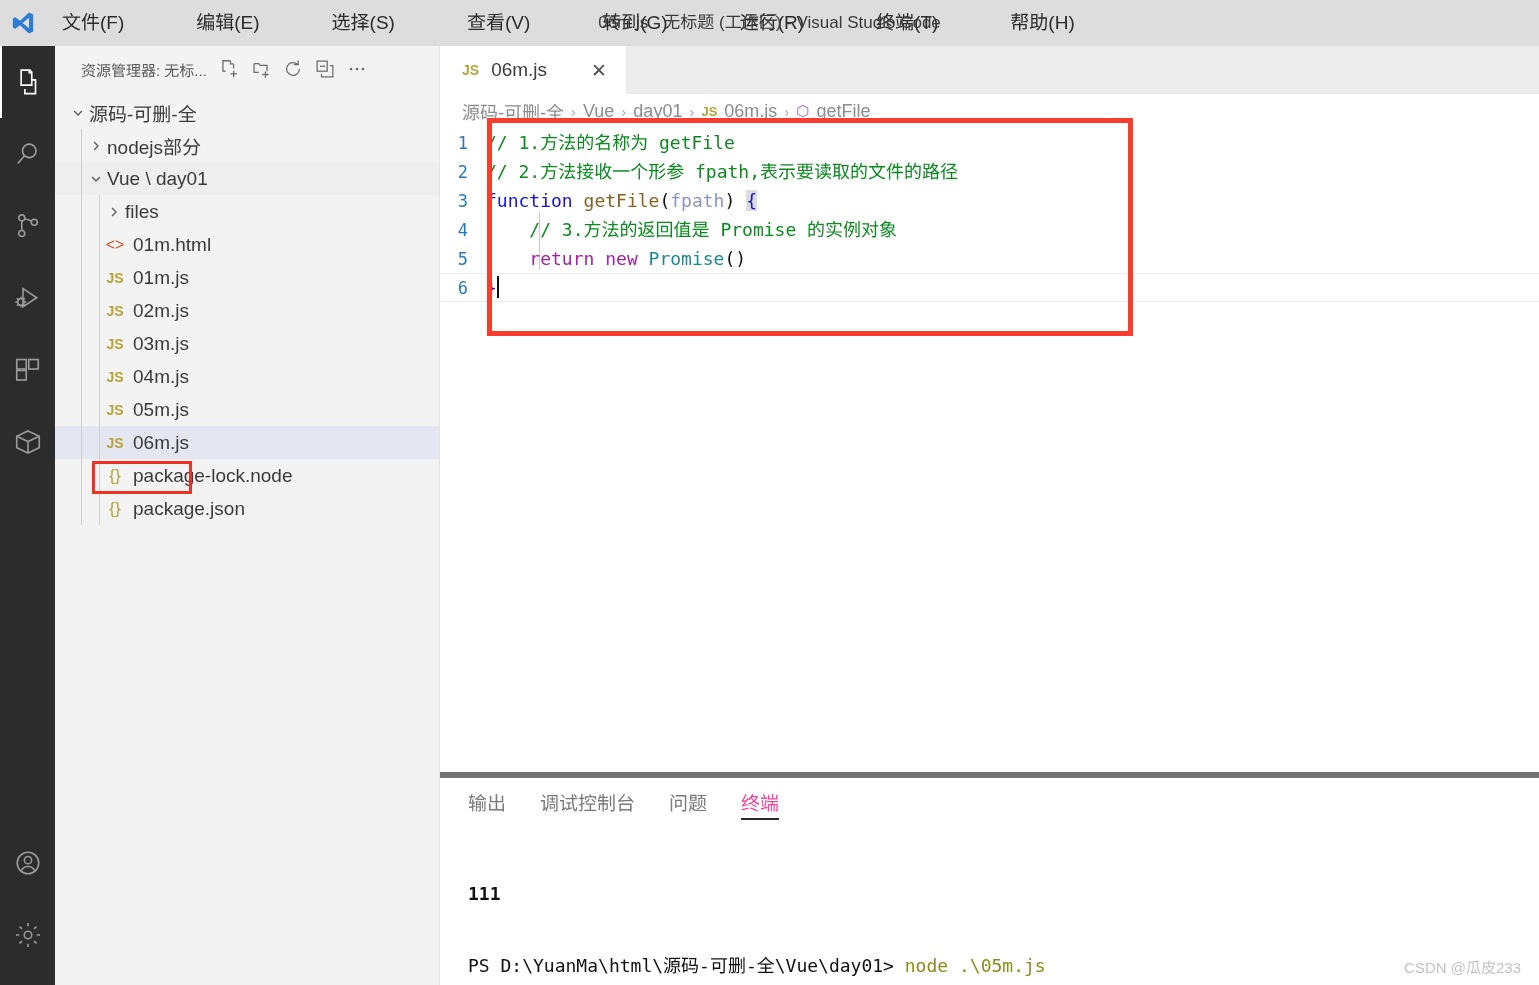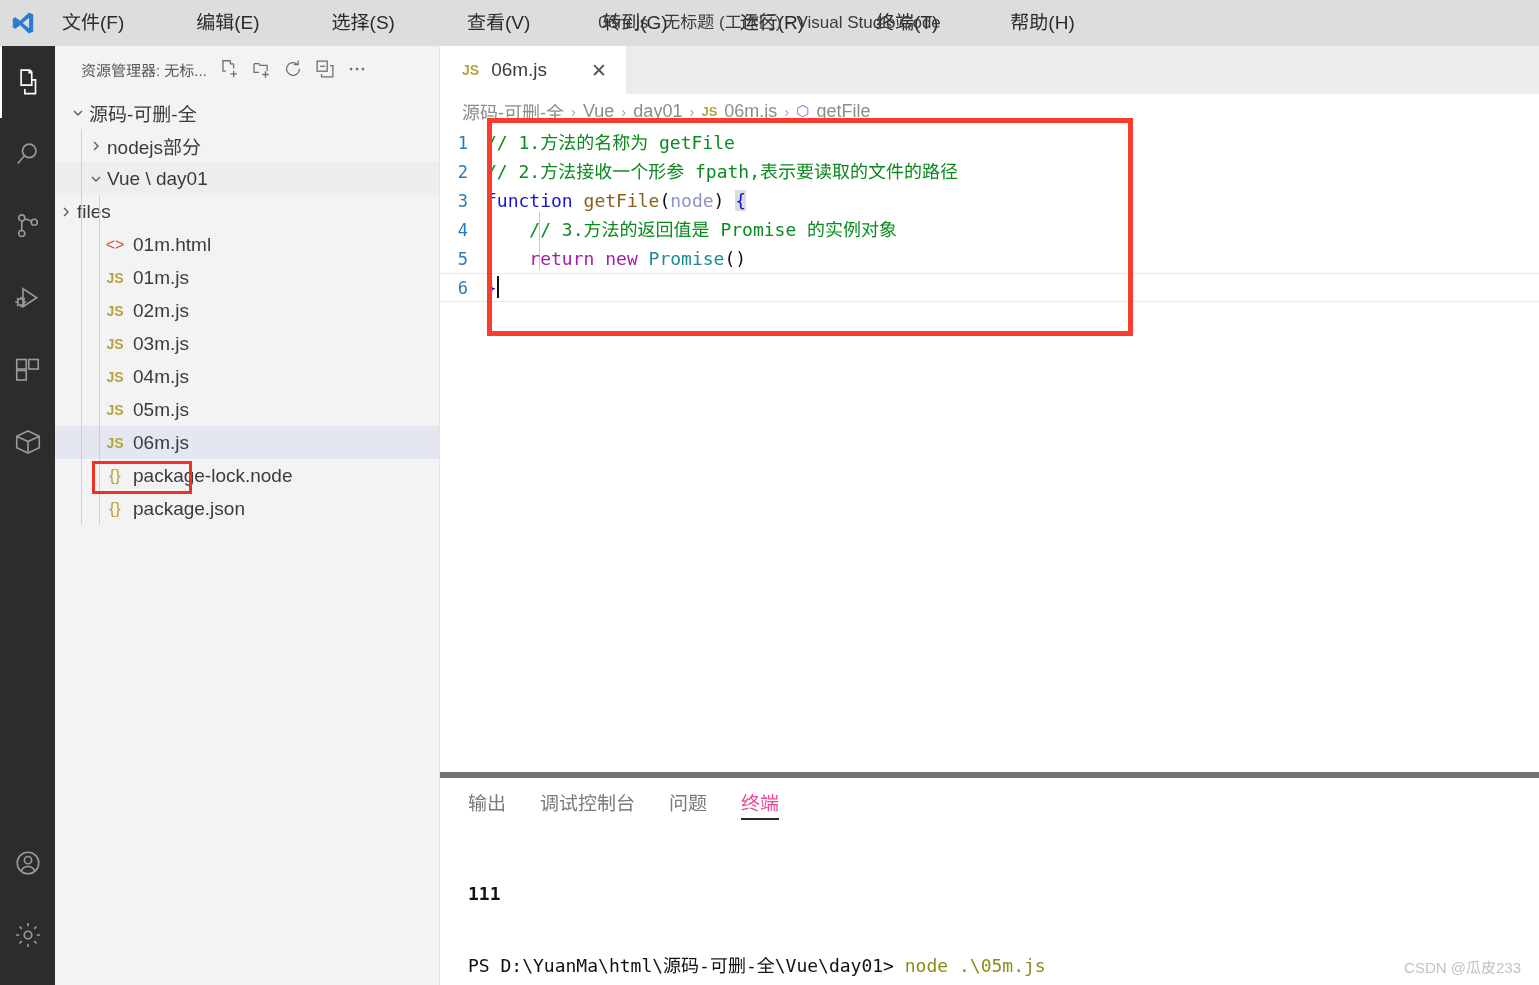--- a/index.html
+++ b/index.html
@@ -505,21 +505,21 @@
       <div class="row hl-root" style="padding-left:30px">
         <span class="indent-guide" style="left:26px"></span>
         <span class="chev">
           <svg width="14" height="14" viewBox="0 0 16 16" fill="none" stroke="#5a5a5a" stroke-width="1.5">
               <path d="M3.5 5.8 8 10.3l4.5-4.5"></path>
             </svg>
         </span>
         <span class="lbl">Vue \ day01</span>
       </div>
 
-      <div class="row" style="">
+      <div class="row" style="padding-left:48px">
         <span class="indent-guide" style="left:26px"></span>
         <span class="indent-guide" style="left:44px"></span>
         <span class="chev">
           <svg width="14" height="14" viewBox="0 0 16 16" fill="none" stroke="#5a5a5a" stroke-width="1.5">
               <path d="M5.8 3.5 10.3 8l-4.5 4.5"></path>
             </svg>
         </span>
         <span class="lbl">files</span>
       </div>
 
@@ -625,21 +625,21 @@
         <span class="code-txt"><span class="tok-comment">// 1.</span><span class="tok-comment">方法的名称为 getFile</span></span>
       </div>
 
       <div class="code-line">
         <span class="ln">2</span>
         <span class="code-txt"><span class="tok-comment">// 2.</span><span class="tok-comment">方法接收一个形参 fpath,表示要读取的文件的路径</span></span>
       </div>
 
       <div class="code-line">
         <span class="ln">3</span>
-        <span class="code-txt"><span class="tok-kw">function</span><span class="tok-plain"> </span><span class="tok-fn">getFile</span><span class="tok-plain">(</span><span class="tok-param">node</span><span class="tok-plain">)</span><span class="tok-plain"> </span><span class="tok-brace brace-match">{</span></span>
+        <span class="code-txt"><span class="tok-kw">function</span><span class="tok-plain"> </span><span class="tok-fn">getFile</span><span class="tok-plain">(</span><span class="tok-param">fpath</span><span class="tok-plain">)</span><span class="tok-plain"> </span><span class="tok-brace brace-match">{</span></span>
       </div>
 
       <div class="code-line">
         <span class="ln">4</span>
         <span class="code-txt"><span class="tok-comment">    // 3.</span><span class="tok-comment">方法的返回值是 Promise 的实例对象</span></span>
       </div>
 
       <div class="code-line">
         <span class="ln">5</span>
         <span class="code-txt"><span class="tok-plain">    </span><span class="tok-ctrl">return</span><span class="tok-plain"> </span><span class="tok-ctrl">new</span><span class="tok-plain"> </span><span class="tok-type">Promise</span><span class="tok-plain">()</span></span>

